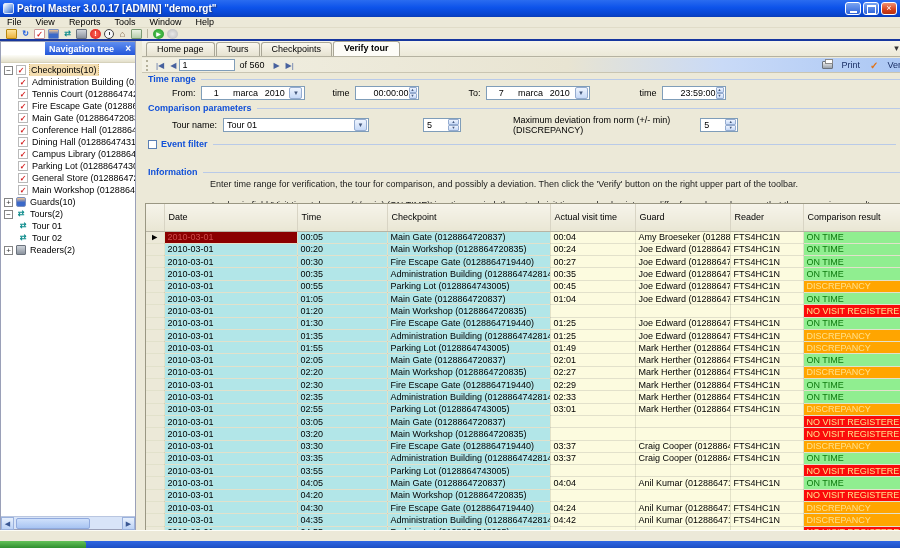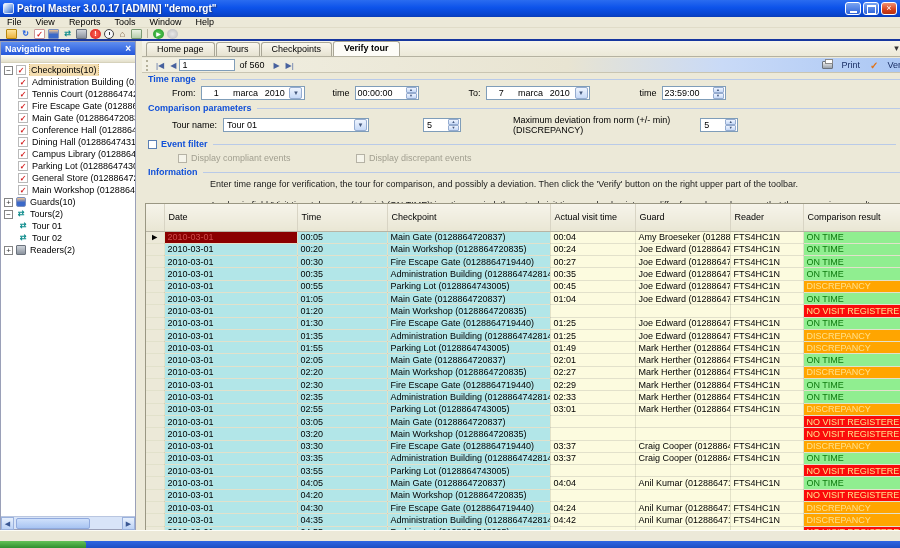--- a/index.html
+++ b/index.html
@@ -42,21 +42,21 @@
   .tb-clock::after{content:"";position:absolute;left:4px;top:2px;width:1px;height:3px;background:#333;}
   .tb-home{color:#6b4a2b;font-size:9px;}
   .tb-tree{background:linear-gradient(#e8f2e2,#b6ceac);border:1px solid #7a9a72;}
   .tb-start{background:radial-gradient(#5ecf5e,#1d9322);border-radius:50%;color:#fff;font-size:6px;}
   .tb-stop{background:radial-gradient(#e8e8e8,#b9b9b9);border-radius:50%;}
   .content-topline{position:absolute;left:0;top:39px;width:900px;height:2px;background:#17379e;}
   
   #navpanel{position:absolute;left:0;top:41px;width:136px;height:489px;background:#fff;
     border:1px solid #9aa0b8;}
   .nav-title{height:13px;background:linear-gradient(#5f8ef0,#2457da);color:#fff;font-size:9px;
-    display:flex;align-items:center;padding:0 4px;font-weight:bold;}
+    display:flex;align-items:center;padding:0 4px;font-weight:bold;margin-left:44px;}
   .nav-title span.t{flex:1;}
   .nav-x{color:#fff;font-size:10px;line-height:10px;}
   .nav-grip{height:8px;background:linear-gradient(#fdfdf8,#e3dfca);border-bottom:1px solid #d6d2bc;}
   #tree{position:absolute;left:0;top:22px;right:0;bottom:13px;overflow:hidden;background:#fff;}
   .tree-row{height:12px;line-height:12px;white-space:nowrap;display:flex;align-items:center;overflow:hidden;}
   .tree-row .lbl{padding:0 1px;}
   .tree-row.sel .lbl{background:#f3ddb0;border:1px dotted #caa75e;}
   .expander{width:9px;height:9px;border:1px solid #848484;background:#fff;color:#333;
     font-size:8px;line-height:7px;text-align:center;margin-right:3px;flex:0 0 9px;}
   .ticon{width:10px;height:10px;margin-right:3px;flex:0 0 10px;display:inline-block;
@@ -106,21 +106,21 @@
   .sect .s-lbl{color:var(--section-label,#1150d8);font-weight:bold;white-space:nowrap;}
   .sect .s-line{flex:1;height:1px;background:#b9cae8;margin-left:5px;}
   #sect-time{top:33px;}
   #row-fromto{position:absolute;left:30px;top:44px;height:15px;display:flex;align-items:center;gap:5px;}
   .fld-lbl{white-space:nowrap;}
   .datebox{width:104px;height:14px;border:1px solid #7f9db9;background:#fff;display:flex;align-items:center;}
   .datebox .seg{flex:1;text-align:center;}
   .dd-btn{width:13px;height:12px;margin-right:1px;background:linear-gradient(#eef4fe,#c6d9f7);
     border:1px solid #95acd0;border-radius:2px;color:#44587e;font-size:6px;line-height:11px;text-align:center;}
   .timebox{width:64px;height:14px;border:1px solid #7f9db9;background:#fff;display:flex;align-items:center;}
-  .timebox .tv{flex:1;padding-left:2px;}
+  .timebox .tv{flex:1;padding-left:18px;}
   .spin{width:11px;height:12px;display:flex;flex-direction:column;margin-right:1px;}
   .spin span{flex:1;background:linear-gradient(#eef4fe,#c6d9f7);border:1px solid #95acd0;
     font-size:4px;line-height:4px;text-align:center;color:#44587e;border-radius:1px;}
   .gap18{width:18px;} .gap40{width:40px;}
   #sect-comp{top:62px;}
   #row-comp{position:absolute;left:30px;top:73px;height:22px;display:flex;align-items:center;gap:6px;}
   .combo{width:146px;height:14px;border:1px solid #7f9db9;background:#fff;display:flex;align-items:center;}
   .combo .cv{flex:1;padding-left:3px;}
   .two-line{line-height:10px;white-space:nowrap;}
   .numbox{width:38px;height:14px;border:1px solid #7f9db9;background:#fff;display:flex;align-items:center;}
@@ -385,30 +385,20 @@
             <span>▼</span>
           </span>
       </span>
     </div>
 
     <div id="row-filter">
       <span class="chk"></span>
       <span class="s-lbl" style="color:var(--section-label,#1150d8);font-weight:bold;">Event filter</span>
       <span class="s-line" style="flex:1;height:1px;background:#b9cae8;margin-left:5px;"></span>
     </div>
-    <div id="row-filteropts">
-        <span class="fopt">
-          <span class="chk dis"></span>
-          <span>Display compliant events</span>
-        </span>
-        <span class="fopt">
-          <span class="chk dis"></span>
-          <span>Display discrepant events</span>
-        </span>
-      </div>
 
     <div class="sect" id="sect-info">
       <span class="s-lbl">Information</span>
         <span class="s-line"></span>
     </div>
     <div id="infotext">
       <p>Enter time range for verification, the tour for comparison, and possibly a deviation.  Then click the 'Verify' button on the right upper part of the toolbar.</p>
       <p>A value in field 'Visit time tolerance (+/- min) (ON TIME)' is a time period, the actual visit time on checkpoint may differ from planned one, so that the comparison result remains as 'ON TIME'.  In order to avoid situations where one minute late coming would result the 'NO VISIT' comparison result, the additional parameter exists : 'Maximum deviation from norm (+/- min) (DISCREPANCY)'.  It is used for defining an additional time boundary.  If the guard comes later (or earlier) on checkpoint and exceeds the tolerance norm but within this other time frame, then the result 'DISCREPANCY' will appear on the report and not the 'NO VISIT'.</p>
     </div>
 

